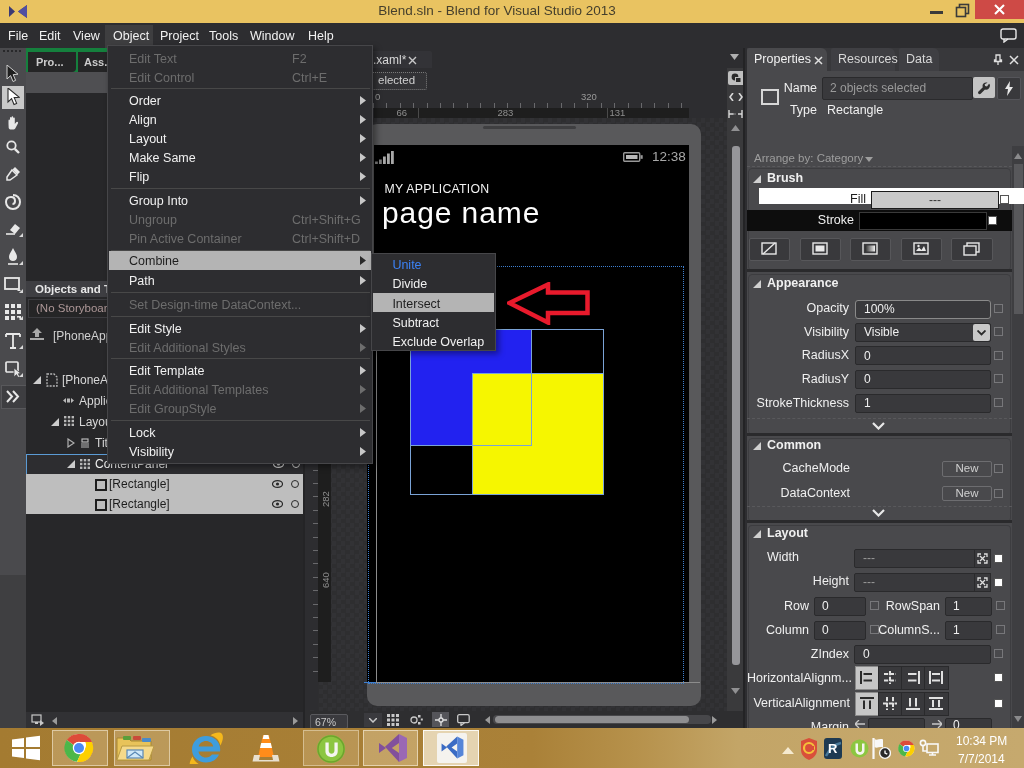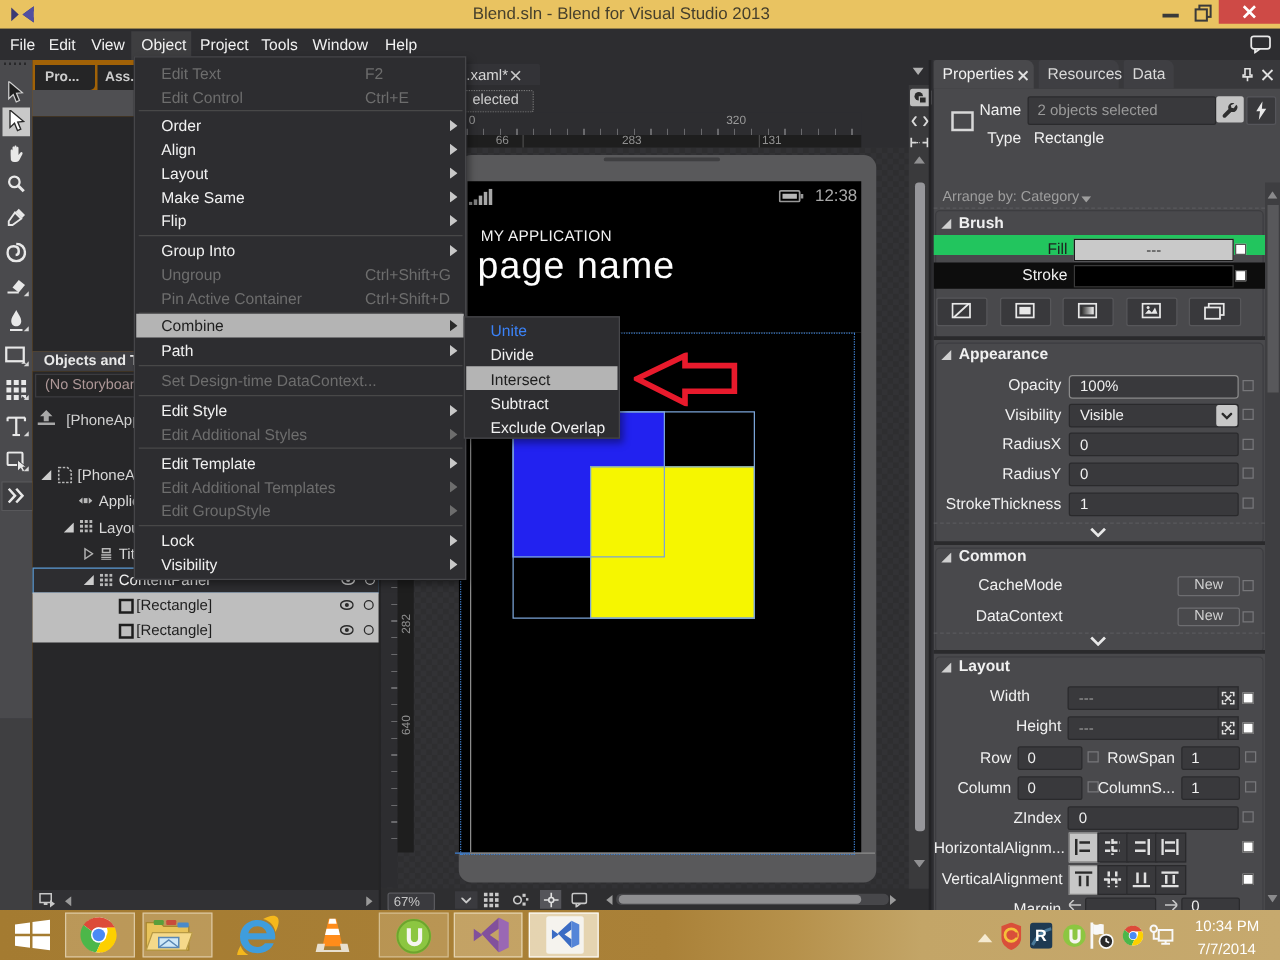--- a/index.html
+++ b/index.html
@@ -122,21 +122,21 @@
   <div class="abs" style="left:19px;top:325px;width:0;height:0;border-left:4px solid transparent;border-bottom:4px solid #d8d8d8;"></div>
 
   <div class="abs" style="left:1px;top:337px;width:24px;height:22px;background:#3e3e41;border:1px solid #58585b;">
     <svg class="abs" style="left:4px;top:4px;" width="15" height="13" viewBox="0 0 15 13">
       <path d="M1 1 L6 6.5 L1 12 M7 1 L12 6.5 L7 12" fill="none" stroke="#e8e8e8" stroke-width="2"></path>
     </svg>
   </div>
 </div>
 <div class="abs" style="left:0;top:575px;width:26px;height:153px;background:#3f3f41;"></div>
 
-<div class="abs" id="leftpanels" style="left:26px;top:48px;width:279px;height:680px;background:#a16207;">
+<div class="abs" id="leftpanels" style="left:26px;top:48px;width:279px;height:680px;background:#15803d;">
 
   <div class="abs" style="left:2px;top:4px;width:48px;height:20px;background:#252526;border-radius:0 0 4px 0;"></div>
   <div class="abs txt" style="left:10px;top:8px;font-size:11px;color:#cccccc;font-weight:bold;">Pro...</div>
   <div class="abs" style="left:52px;top:4px;width:46px;height:20px;background:#252526;"></div>
   <div class="abs txt" style="left:58px;top:8px;font-size:11px;color:#cccccc;font-weight:bold;">Ass...</div>
 
   <div class="abs" style="left:0px;top:24px;width:279px;height:21px;background:#4f4f52;"></div>
 
   <div class="abs" style="left:0px;top:45px;width:279px;height:188px;background:#272729;"></div>
 
@@ -465,21 +465,21 @@
   <div class="abs" style="left:1px;top:120px;width:261px;height:101px;border:1px solid #3d3d40;border-radius:4px;"></div>
   <div class="abs" style="left:1px;top:226px;width:261px;height:159px;border:1px solid #3d3d40;border-radius:4px;"></div>
   <div class="abs" style="left:1px;top:390px;width:261px;height:82px;border:1px solid #3d3d40;border-radius:4px;"></div>
   <div class="abs" style="left:1px;top:477px;width:261px;height:203px;border:1px solid #3d3d40;border-radius:4px 4px 0 0;border-bottom:none;"></div>
 
   <svg class="abs" style="left:5px;top:127px;" width="10" height="9" viewBox="0 0 10 9">
       <path d="M9 0 L9 8 L1 8 Z" fill="#d0d0d0"></path>
     </svg>
   <div class="abs txt" style="left:20px;top:123px;font-size:12.5px;font-weight:bold;color:#f0f0f0;">Brush</div>
 
-  <div class="abs" style="left:0px;top:140px;width:265px;height:16px;background:#22c55e;">
+  <div class="abs" style="left:12px;top:140px;width:265px;height:16px;background:#ffffff;">
     <div class="abs txt" style="left:67px;top:4px;width:40px;font-size:12.5px;color:#1e1e1e;text-align:right;">Fill</div>
     <div class="abs" style="left:112px;top:3px;width:126px;height:16px;background:#c9c9c9;border:1px solid #1a1a1a;">
       <div class="abs txt" style="left:0;top:1px;width:126px;text-align:center;font-size:12px;color:#333;">---</div>
     </div>
     <div class="abs" style="left:240.7px;top:7px;width:7px;height:7px;background:#fff;border:1px solid #555;"></div>
   </div>
 
   <div class="abs" style="left:0px;top:162px;width:265px;height:21px;background:#0d0d0d;">
     <div class="abs txt" style="left:67px;top:3px;width:40px;font-size:12.5px;color:#f0f0f0;text-align:right;">Stroke</div>
     <div class="abs" style="left:112px;top:2px;width:126px;height:16px;background:#000;border:1px solid #3a3a3a;"></div>
@@ -583,21 +583,21 @@
   <svg class="abs" style="left:125px;top:461px;" width="13" height="8" viewBox="0 0 13 8">
       <path d="M1 1 L6.5 6.5 L12 1" fill="none" stroke="#e8e8e8" stroke-width="2.2"></path>
     </svg>
   <div class="abs" style="left:0px;top:472px;width:265px;height:3px;background:#2a2a2c;"></div>
 
   <svg class="abs" style="left:5px;top:482px;" width="10" height="9" viewBox="0 0 10 9">
       <path d="M9 0 L9 8 L1 8 Z" fill="#d0d0d0"></path>
     </svg>
   <div class="abs txt" style="left:20px;top:478px;font-size:12.5px;font-weight:bold;color:#f0f0f0;">Layout</div>
 
-  <div class="abs txt" style="left:20px;top:502px;width:82px;font-size:12.5px;color:#f0f0f0;text-align:center;">Width</div>
+  <div class="abs txt" style="left:20px;top:502px;width:82px;font-size:12.5px;color:#f0f0f0;text-align:left;">Width</div>
   <div class="abs" style="left:107px;top:500.5px;width:120px;height:17px;background:#39393c;border:1px solid #2a2a2c;border-radius:2px 0 0 2px;">
     <div class="abs txt" style="left:8px;top:1.5px;font-size:12px;color:#9a9a9a;">---</div>
   </div>
   <div class="abs" style="left:227px;top:500.5px;width:15px;height:17px;background:#39393c;border:1px solid #2a2a2c;">
     <svg class="abs" style="left:2px;top:3px;" width="11" height="11" viewBox="0 0 11 11">
       <path d="M1 4 L1 1 L4 1 M7 1 L10 1 L10 4 M10 7 L10 10 L7 10 M4 10 L1 10 L1 7" stroke="#e0e0e0" stroke-width="1.3" fill="none"></path>
       <path d="M3 3 L8 8 M8 3 L3 8" stroke="#e0e0e0" stroke-width="1.3"></path>
     </svg>
   </div>
   <div class="abs" style="left:247px;top:505.5px;width:7px;height:7px;background:#fff;border:1px solid #555;"></div>

